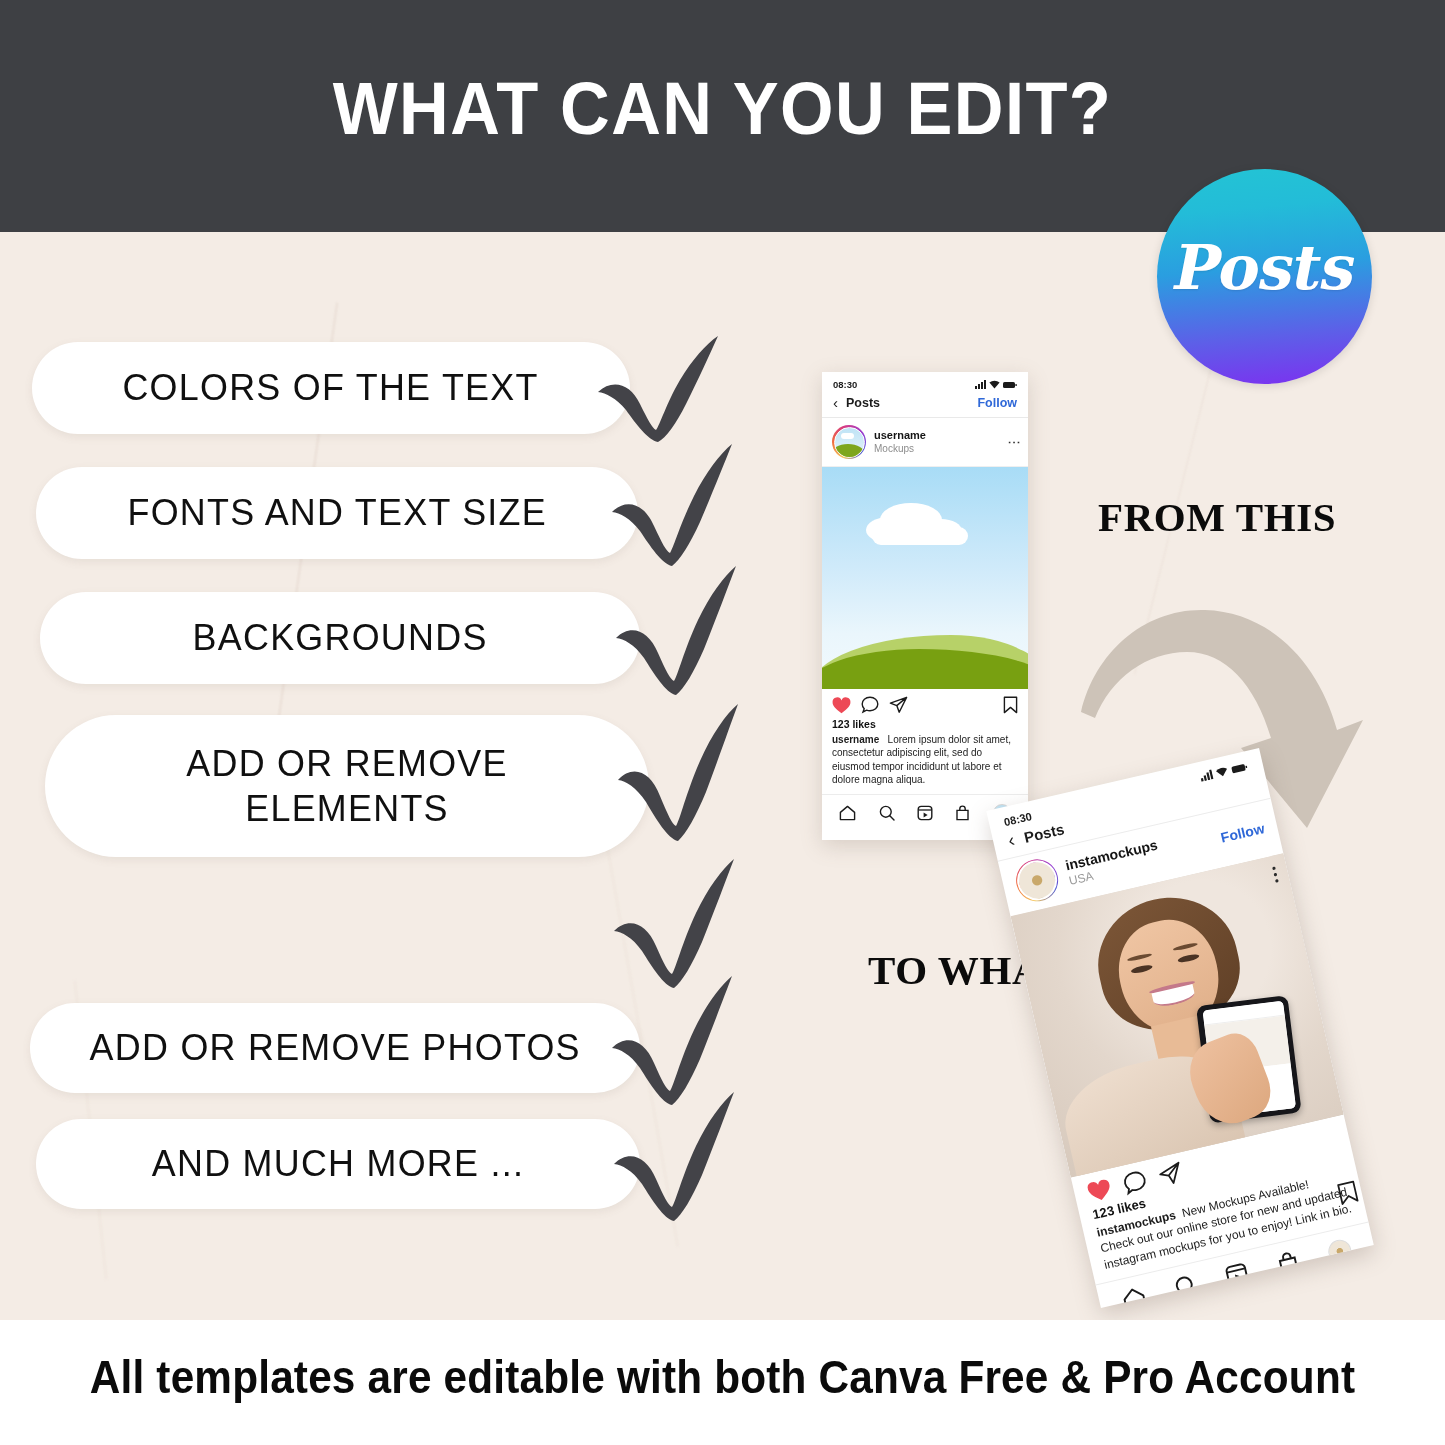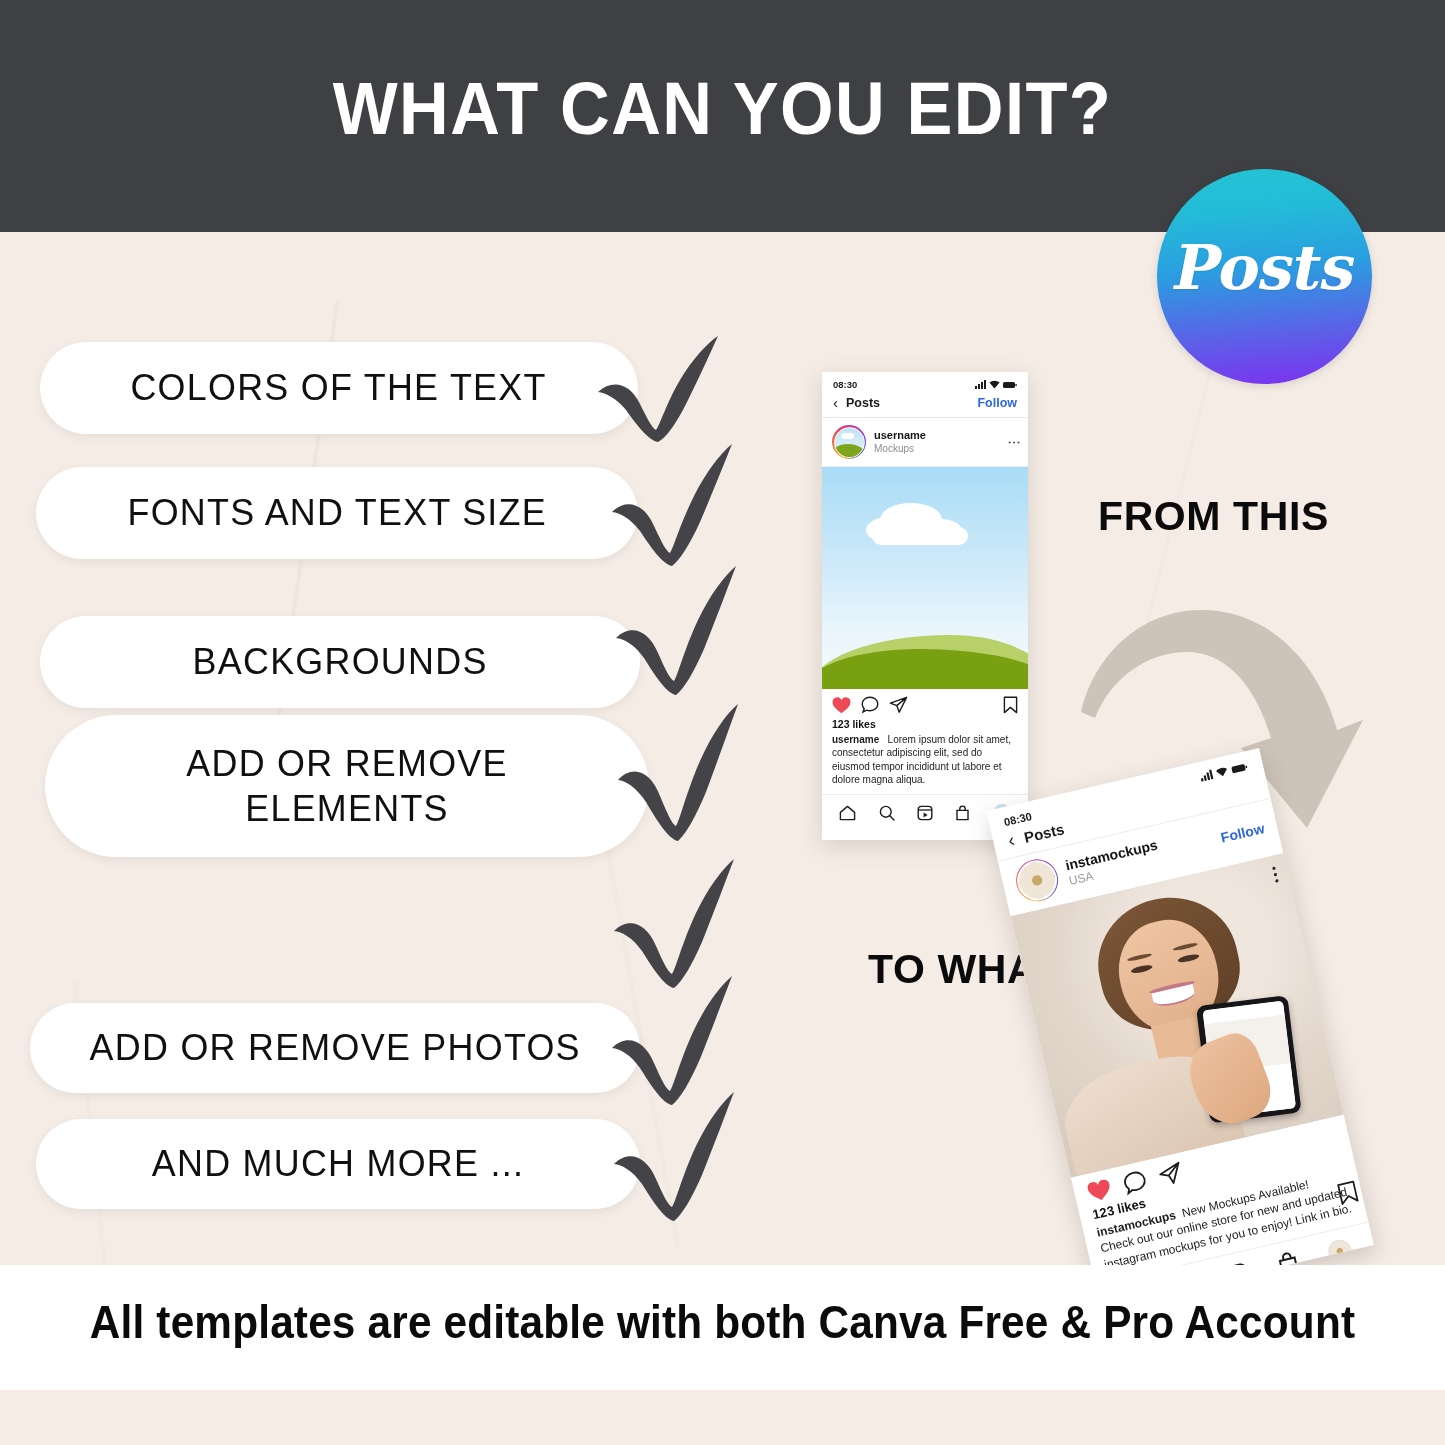--- a/index.html
+++ b/index.html
@@ -54,21 +54,21 @@
   .pill-label{
     color:#101010;font-size:37px;letter-spacing:1.3px;line-height:1.22;
     text-align:center;font-family:"Liberation Sans", sans-serif;font-weight:400;
     transform:scaleX(.97);
   }
   .check{position:absolute;pointer-events:none;}
 
   
   .sec-label{
     position:absolute;color:#0b0b0b;font-weight:bold;letter-spacing:.6px;
-    font-family:Liberation Sans, sans-serif;
+    font-family:Liberation Serif, serif;
     text-align:right;
   }
   #from-this{left:1098px;top:493px;font-size:41px;}
   #to-this{left:868px;top:946px;font-size:41px;}
 
   
   .arrow{position:absolute;left:1075px;top:560px;width:330px;height:290px;}
 
   
   .phone{position:absolute;background:#fff;overflow:hidden;
@@ -184,35 +184,35 @@
   <div class="vein v4"></div>
 
   <div class="header">
     <div class="header-title">WHAT CAN YOU EDIT?</div>
   </div>
 
   <div class="canva-badge">
     <div class="canva-word">Posts</div>
   </div>
 
-  <div class="pill" style="left:40px;top:342px;width:598px;height:92px;">
+  <div class="pill" style="left:32px;top:342px;width:598px;height:92px;">
     <div class="pill-label">COLORS OF THE TEXT</div>
   </div>
   <svg class="check" style="left:590px;top:332px;" width="135" height="115" viewBox="0 0 135 115">
     <path d="M8 60 C22 47 40 51 50 72 C58 88 62 96 66 98 C70 93 76 72 90 48 C102 28 116 12 128 4 C120 22 108 48 96 72 C86 92 76 106 68 110 C58 108 46 92 36 78 C26 66 16 61 8 60 Z" fill="#434348"></path>
   </svg>
 
   <div class="pill" style="left:36px;top:467px;width:602px;height:92px;">
     <div class="pill-label">FONTS AND TEXT SIZE</div>
   </div>
   <svg class="check" style="left:604px;top:440px;" width="135" height="133" viewBox="0 0 135 133">
     <path d="M8 72 C22 58 40 63 50 86 C58 103 62 111 66 113 C70 107 76 84 90 56 C102 32 116 14 128 4 C120 24 108 54 96 82 C86 104 76 120 68 126 C58 124 46 106 36 91 C26 78 16 73 8 72 Z" fill="#434348"></path>
   </svg>
 
-  <div class="pill" style="left:40px;top:592px;width:600px;height:92px;margin-top:24px;">
+  <div class="pill" style="left:40px;top:592px;width:600px;height:92px;">
     <div class="pill-label">BACKGROUNDS</div>
   </div>
   <svg class="check" style="left:608px;top:562px;" width="135" height="140" viewBox="0 0 135 140">
     <path d="M8 76 C22 62 40 67 50 91 C58 109 62 117 66 119 C70 113 76 88 90 58 C102 33 116 14 128 4 C120 25 108 57 96 87 C86 110 76 127 68 133 C58 131 46 112 36 96 C26 82 16 77 8 76 Z" fill="#434348"></path>
   </svg>
 
   <div class="pill" style="left:45px;top:715px;width:604px;height:142px;">
     <div class="pill-label" style="max-width:430px;">ADD OR REMOVE ELEMENTS</div>
   </div>
   <svg class="check" style="left:610px;top:700px;" width="135" height="148" viewBox="0 0 135 148">
@@ -427,17 +427,17 @@
           </svg>
         <svg width="21" height="22" viewBox="0 0 15 16">
             <path d="M2 5.4 H13 V14.6 H2 Z" fill="none" stroke="#1b1b1b" stroke-width="1.4"></path>
             <path d="M4.8 5.4 V3.8 A2.7 2.7 0 0 1 10.2 3.8 V5.4" fill="none" stroke="#1b1b1b" stroke-width="1.4"></path>
           </svg>
         <div style="width:21px;height:21px;border-radius:50%;background:radial-gradient(circle at 50% 50%,#c9a86a 0 20%,#efe6d8 24% 100%);border:1px solid #ddd;"></div>
       </div>
     </div>
   </div>
 
-  <div style="position:absolute;left:0;top:1265px;width:1445px;height:125px;background:#ffffff;">
+  <div style="position:absolute;left:0;top:1320px;width:1445px;height:125px;background:#ffffff;">
     <div style="position:absolute;left:0;top:30px;width:1445px;text-align:center;color:#0b0b0b;font-weight:bold;font-size:46px;letter-spacing:.2px;transform:scaleX(.92);">All templates are editable with both Canva Free &amp; Pro Account</div>
   </div>
 
 </div>
 
 </body></html>

